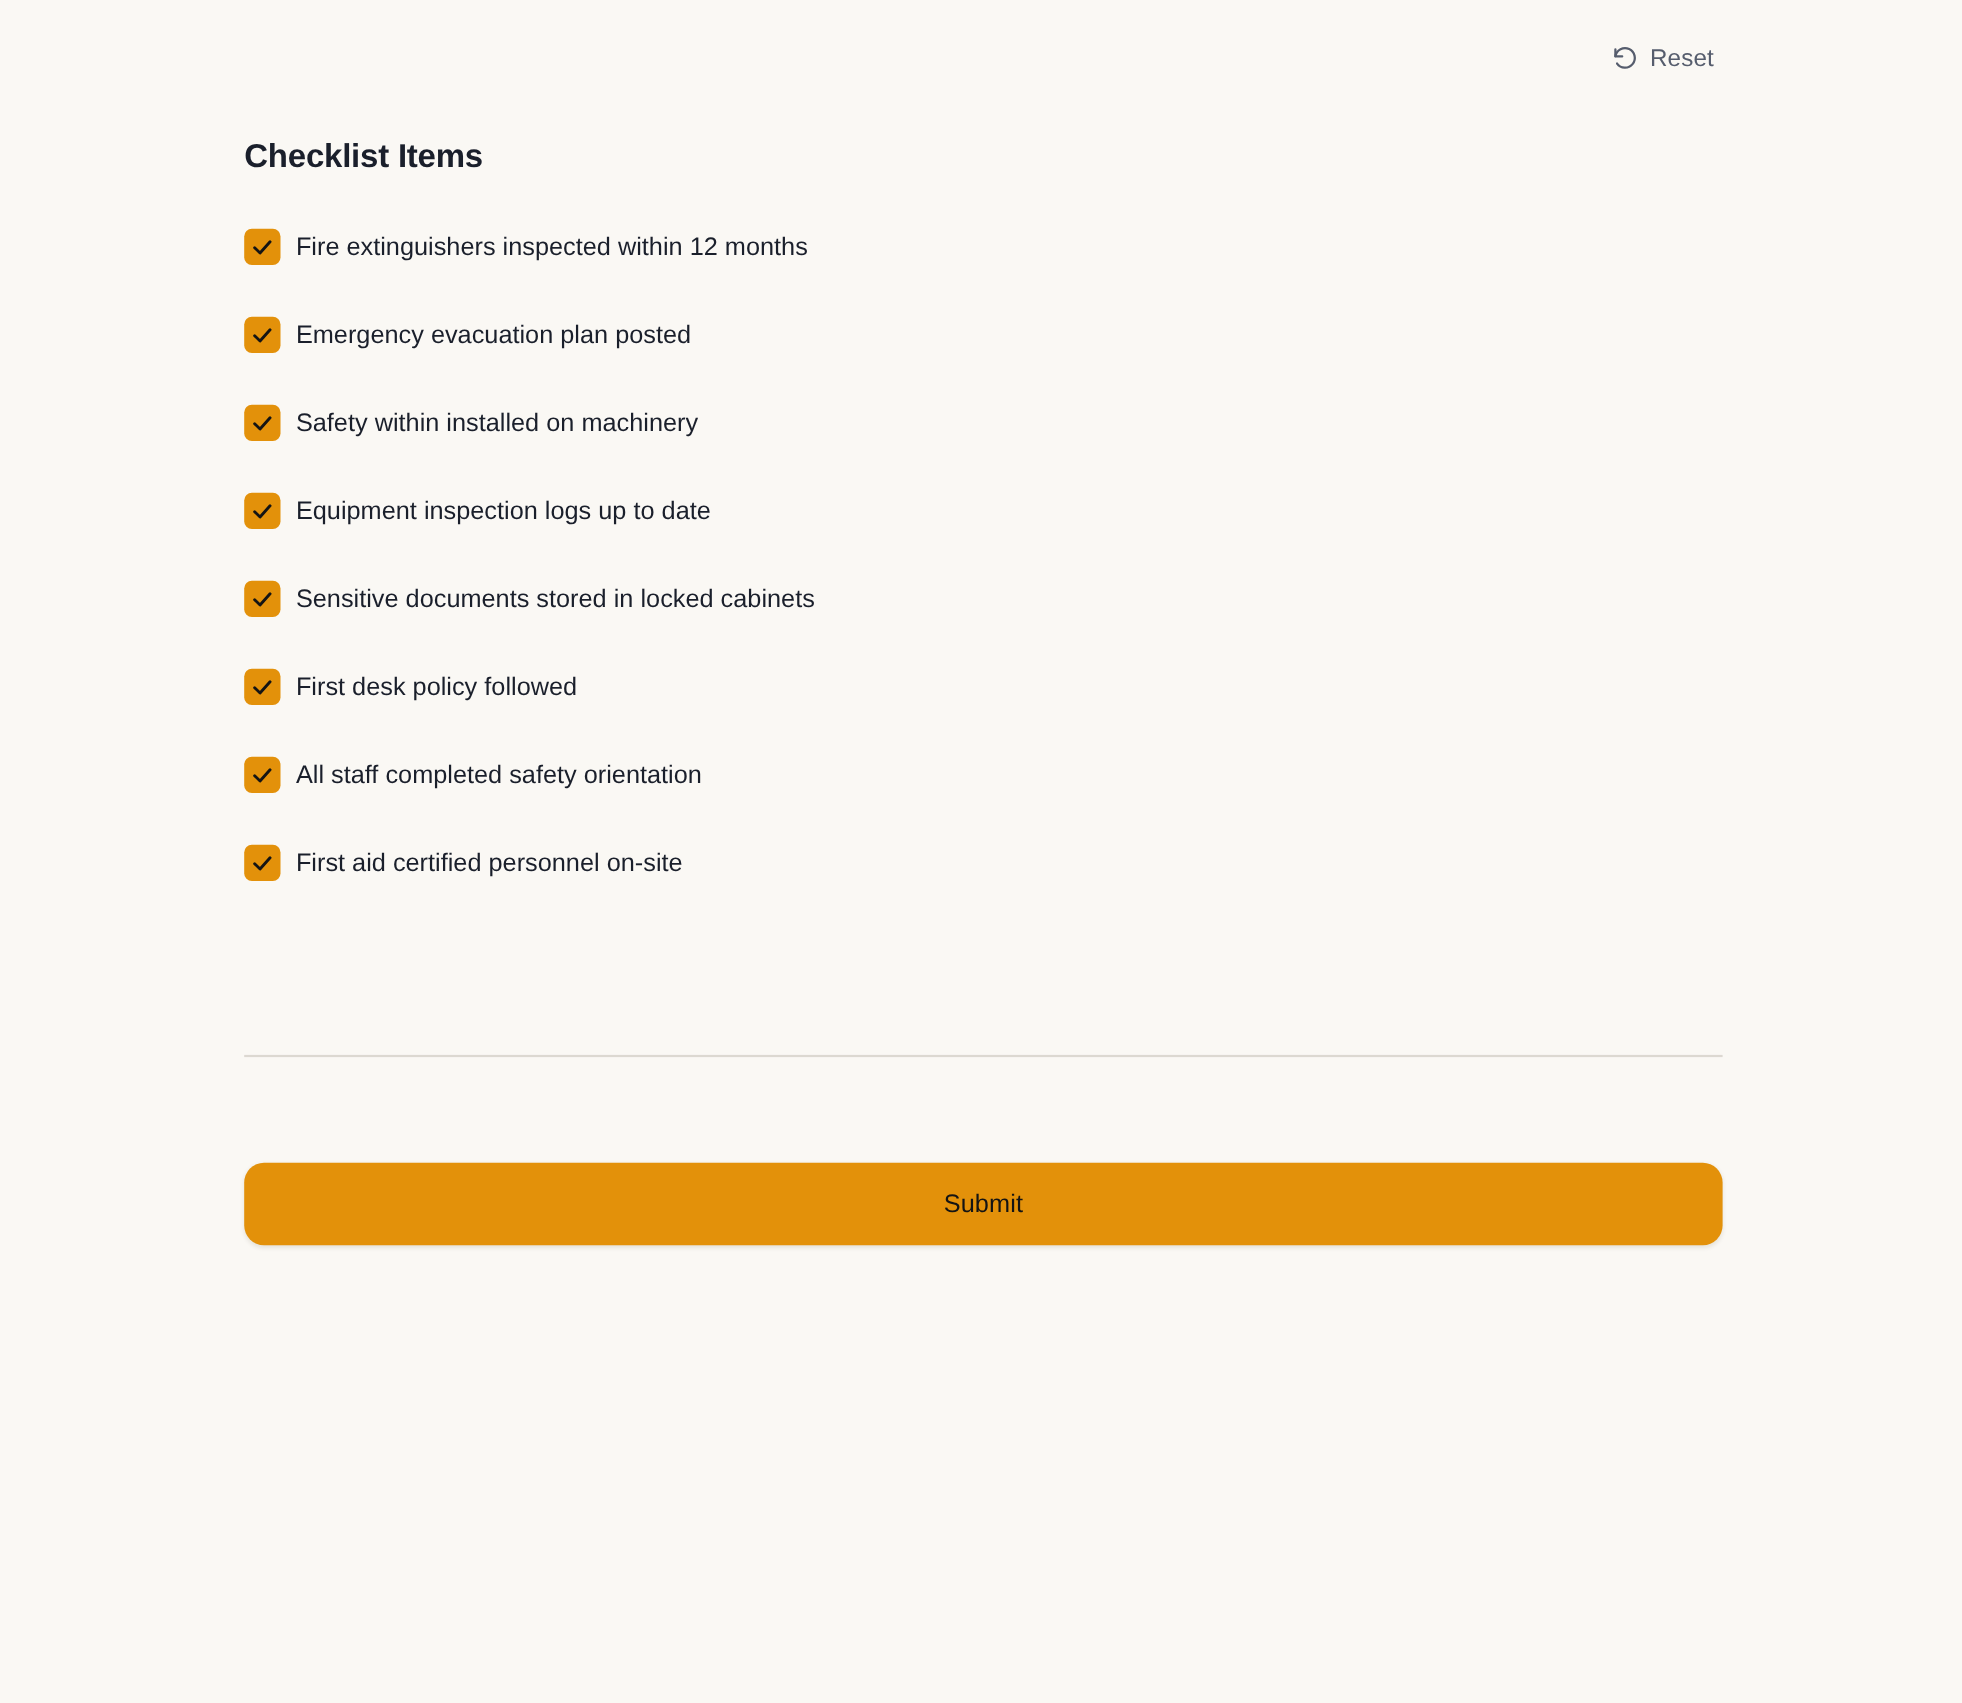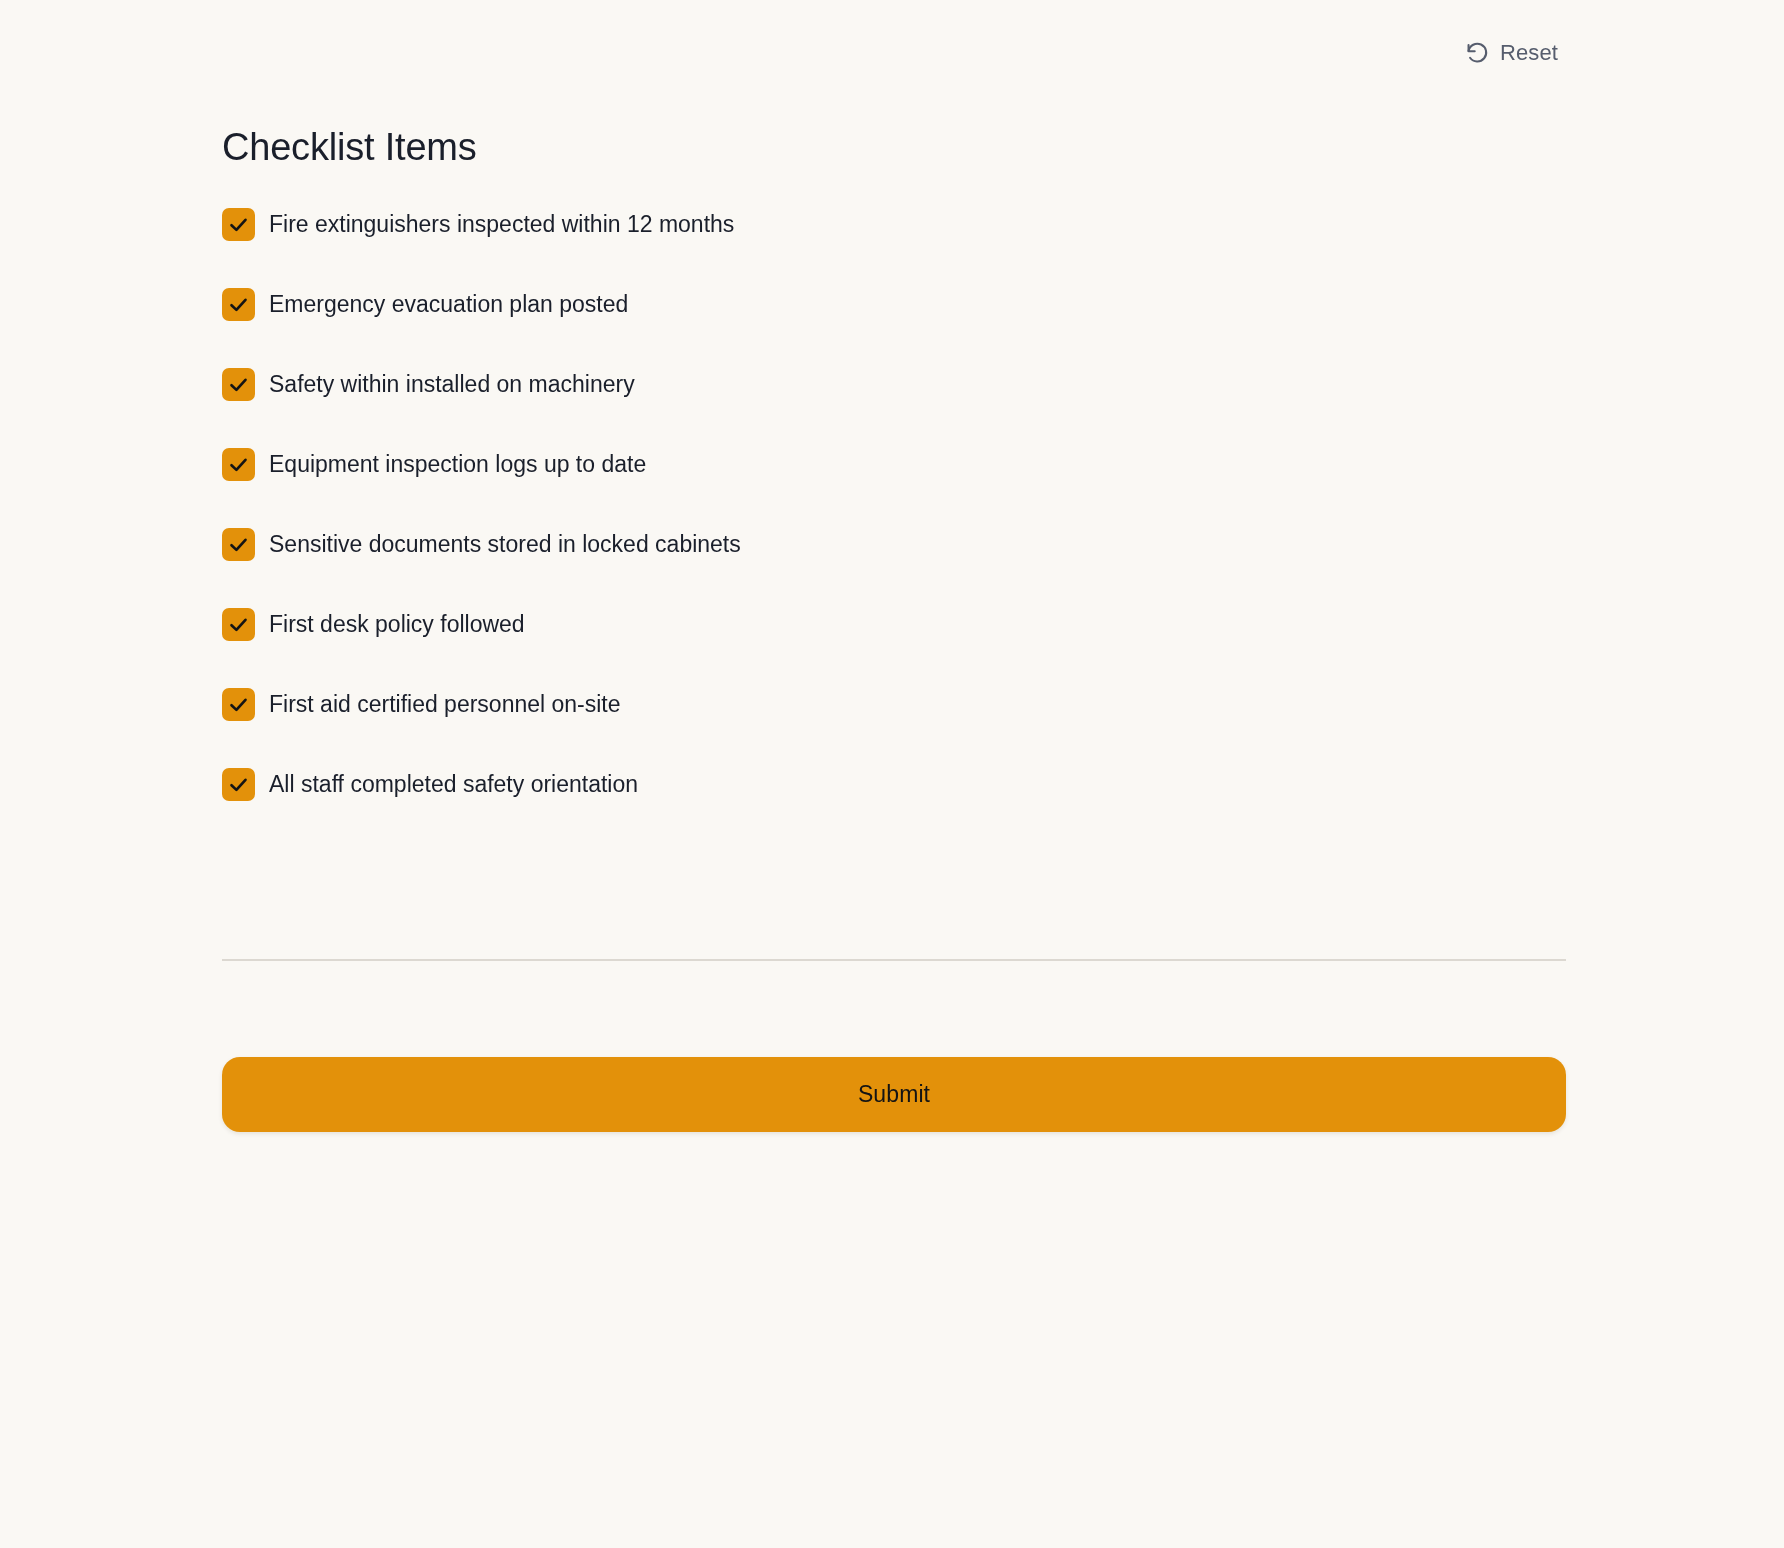--- a/index.html
+++ b/index.html
@@ -68,22 +68,22 @@
     left: 222px;
     top: 0;
     width: 1344px;
   }
 
   .page-title {
     margin: 0;
     position: absolute;
     top: 126px;
     left: 0;
-    font-size: 38px;
-    font-weight: 400;
+    font-size: 30px;
+    font-weight: 700;
     color: #1a1f2b;
     letter-spacing: -0.2px;
   }
 
   .checklist {
     position: absolute;
     top: 208px;
     left: 0;
     width: 1344px;
     list-style: none;
@@ -228,30 +228,30 @@
         </span>
         <span class="item-label">First desk policy followed</span>
       </li>
 
       <li class="checklist-item">
         <span class="checkbox">
           <svg width="21" height="21" viewBox="0 0 24 24" fill="none" stroke="#141414" stroke-width="3" stroke-linecap="round" stroke-linejoin="round">
               <polyline points="4,12.8 9.6,18.2 20,6.6"></polyline>
             </svg>
         </span>
+        <span class="item-label">All staff completed safety orientation</span>
+      </li>
+
+      <li class="checklist-item">
+        <span class="checkbox">
+          <svg width="21" height="21" viewBox="0 0 24 24" fill="none" stroke="#141414" stroke-width="3" stroke-linecap="round" stroke-linejoin="round">
+              <polyline points="4,12.8 9.6,18.2 20,6.6"></polyline>
+            </svg>
+        </span>
         <span class="item-label">First aid certified personnel on-site</span>
-      </li>
-
-      <li class="checklist-item">
-        <span class="checkbox">
-          <svg width="21" height="21" viewBox="0 0 24 24" fill="none" stroke="#141414" stroke-width="3" stroke-linecap="round" stroke-linejoin="round">
-              <polyline points="4,12.8 9.6,18.2 20,6.6"></polyline>
-            </svg>
-        </span>
-        <span class="item-label">All staff completed safety orientation</span>
       </li>
 
     </ul>
 
     <div class="divider"></div>
 
     <button class="submit-button">Submit</button>
 
   </div>
 </div>

